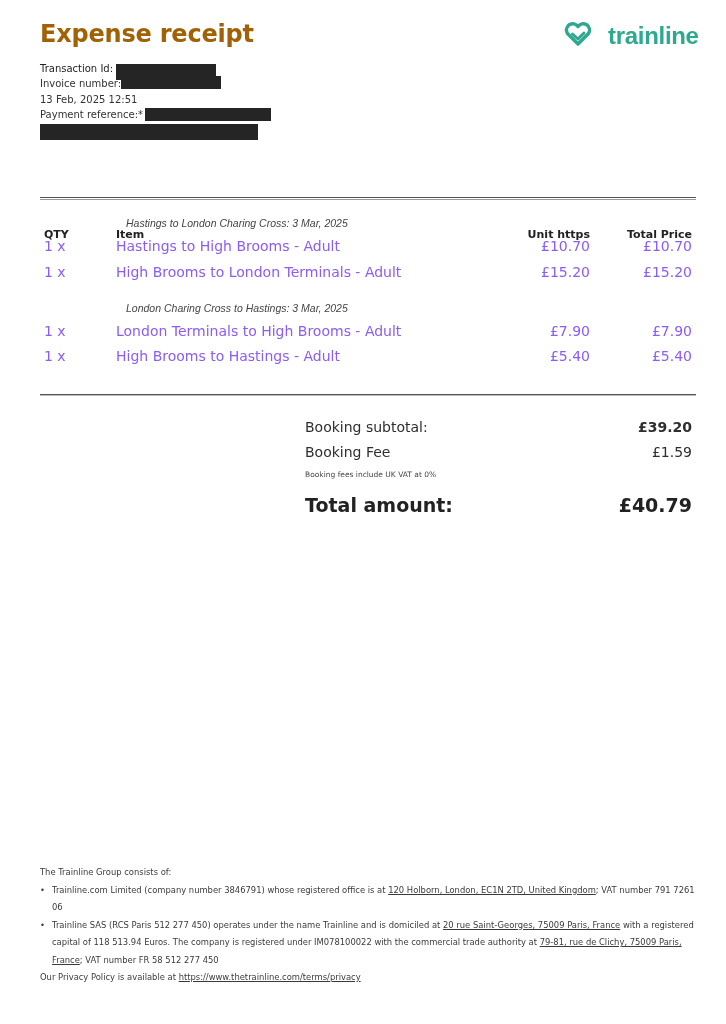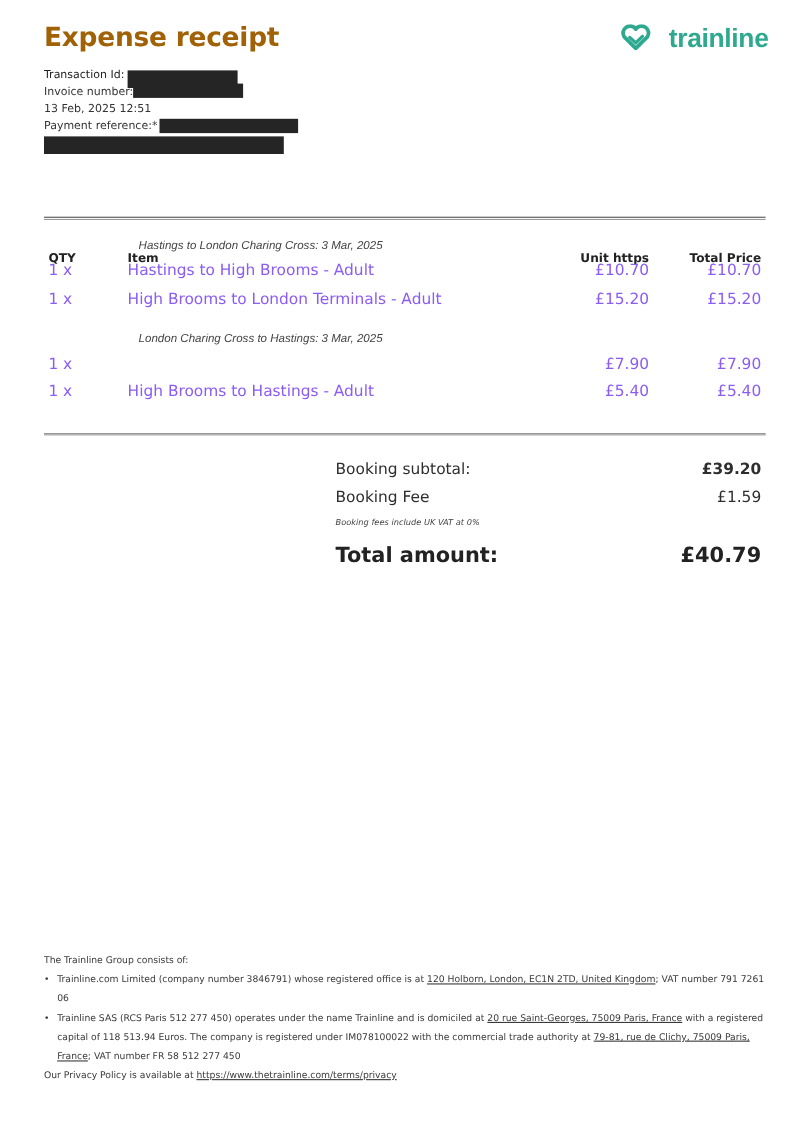--- a/index.html
+++ b/index.html
@@ -23,21 +23,21 @@
   .line { position: absolute; left: 40px; width: 656px; height: 20px; font-size: 14px; color: #8b5cf6; }
   .line span { position: absolute; top: 0; white-space: nowrap; }
   .line .qty { left: 4px; }
   .line .item { left: 76px; }
   .line .unit { right: 106px; text-align: right; }
   .line .tot { right: 4px; text-align: right; }
 
   .sum-row { position: absolute; left: 305px; width: 387px; font-size: 14px; color: #2e2e2e; }
   .sum-row .lbl { position: absolute; left: 0; }
   .sum-row .val { position: absolute; right: 0; }
-  .vat-note { position: absolute; left: 305px; top: 470px; font-size: 7.5px; color: #444; font-style: italic; }
+  .vat-note { position: absolute; left: 305px; top: 470px; font-size: 7.5px; color: #444; }
   .total-row { position: absolute; left: 305px; width: 387px; top: 494px; font-size: 19px; font-weight: bold; color: #222; }
   .total-row .lbl { position: absolute; left: 0; }
   .total-row .val { position: absolute; right: 0; }
 
   .footer { position: absolute; left: 40px; top: 864px; width: 660px; font-size: 8.4px; color: #3a3a3a; line-height: 17.5px; }
   .footer .fhead { font-weight: bold; color: #222; }
   .footer ul { list-style: none; }
   .footer li { position: relative; padding-left: 12px; }
   .footer li::before { content: "•"; position: absolute; left: 0; top: 0; }
   .footer a { color: #3a3a3a; text-decoration: underline; }
@@ -97,20 +97,21 @@
 <div class="line" style="top:264px;">
   <span class="qty">1 x</span>
   <span class="item">High Brooms to London Terminals - Adult</span>
   <span class="unit">£15.20</span>
   <span class="tot">£15.20</span>
 </div>
 
 <div class="journey" style="top:302px;">London Charing Cross to Hastings: 3 Mar, 2025</div>
 <div class="line" style="top:323px;">
   <span class="qty">1 x</span>
+  <span class="item">London Terminals to High Brooms - Adult</span>
   <span class="unit">£7.90</span>
   <span class="tot">£7.90</span>
 </div>
 <div class="line" style="top:348px;">
   <span class="qty">1 x</span>
   <span class="item">High Brooms to Hastings - Adult</span>
   <span class="unit">£5.40</span>
   <span class="tot">£5.40</span>
 </div>
 

